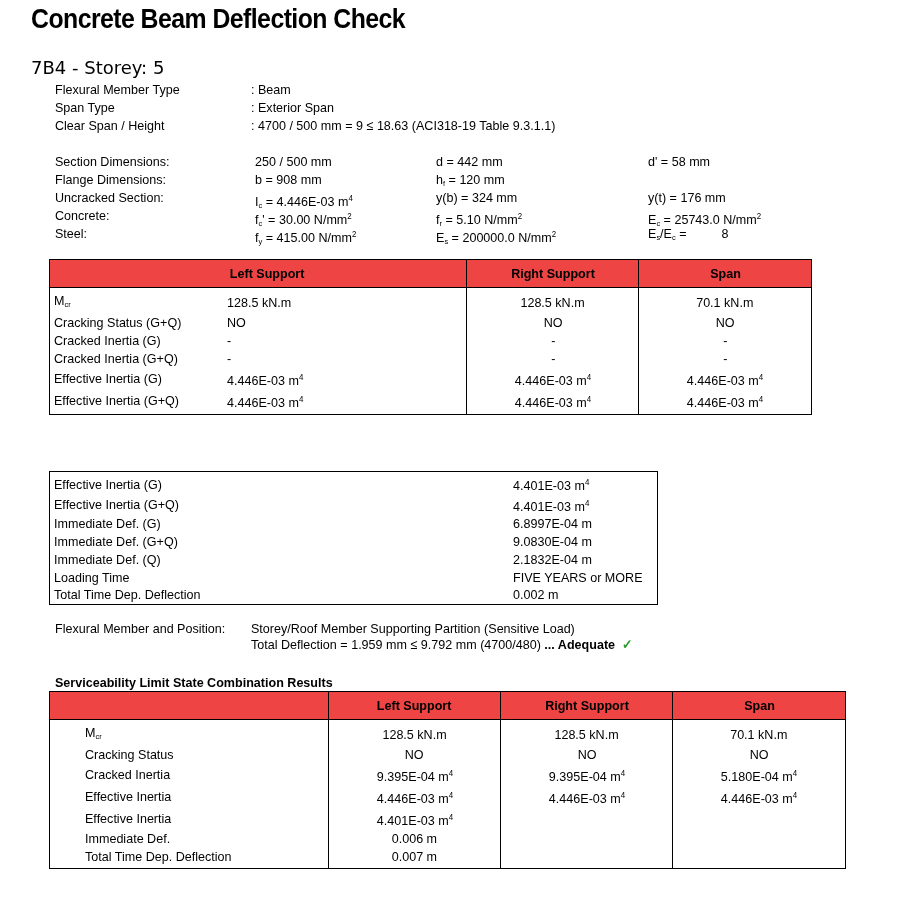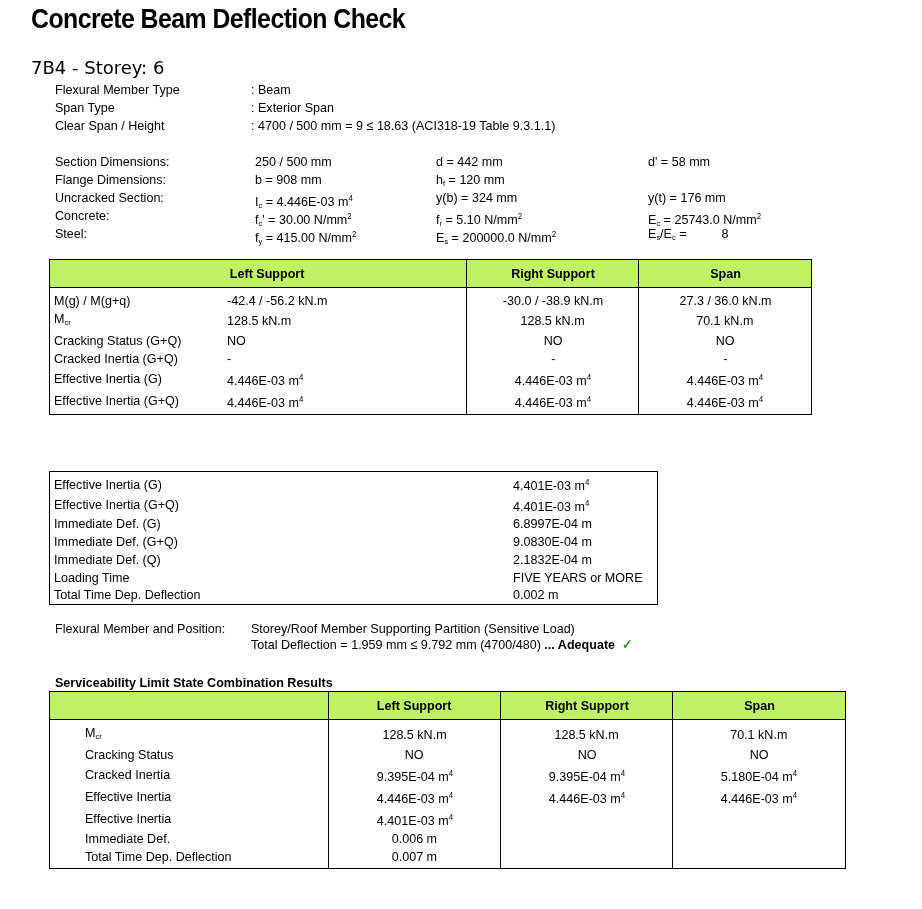--- a/index.html
+++ b/index.html
@@ -17,21 +17,21 @@
   }
   #subtitle b { font-weight: normal; }
   .txt { position: absolute; white-space: nowrap; font-size: 13.5px; line-height: 18px; transform: scaleX(0.93); transform-origin: left top; }
   .sub { font-size: 8px; vertical-align: -2px; }
   .sup { font-size: 8.5px; vertical-align: 5px; }
 
   
   table { border-collapse: collapse; position: absolute; }
   table td, table th { padding: 0; font-weight: normal; white-space: nowrap; }
   .tbl { border: 1.5px solid #000; }
-  .tbl thead th { background: #bef264; font-weight: bold; height: 27px; text-align: center; border-bottom: 1.5px solid #000; font-size: 13.5px; }
+  .tbl thead th { background: #ef4444; font-weight: bold; height: 27px; text-align: center; border-bottom: 1.5px solid #000; font-size: 13.5px; }
   .tbl .vline { border-left: 1.5px solid #000; }
   .tbl tbody td { height: 18px; line-height: 18px; font-size: 13.5px; }
   .tbl tbody tr:first-child td { padding-top: 4px; }
   .c { text-align: center; }
   .sq { display: inline-block; transform: scaleX(0.93); transform-origin: center; }
   .sql { display: inline-block; transform: scaleX(0.93); transform-origin: left center; }
 
   #t1 { left: 49px; top: 259px; width: 763px; }
   #t2 { left: 49px; top: 471px; width: 609px; border: 1.5px solid #000; }
   #t2 td { height: 17.7px; line-height: 17.7px; font-size: 13.5px; }
@@ -39,21 +39,21 @@
   #t3 { left: 49px; top: 691px; width: 797px; }
 
   .adequate { font-weight: bold; }
   .check { color: #2e9a2e; font-weight: bold; }
   #slsTitle { font-weight: bold; }
 </style>
 </head>
 <body>
 
 <div id="title" class="abs">Concrete Beam Deflection Check</div>
-<div id="subtitle" class="abs"><b>7B4</b><span> - Storey: 6</span></div>
+<div id="subtitle" class="abs"><b>7B4</b><span> - Storey: 5</span></div>
 
 <div class="txt" style="left:55px;top:81px">Flexural Member Type</div>
 <div class="txt" style="left:251px;top:81px">: Beam</div>
 <div class="txt" style="left:55px;top:99px">Span Type</div>
 <div class="txt" style="left:251px;top:99px">: Exterior Span</div>
 <div class="txt" style="left:55px;top:117px">Clear Span / Height</div>
 <div class="txt" style="left:251px;top:117px">: 4700 / 500 mm =  9 ≤ 18.63 (ACI318-19 Table 9.3.1.1)</div>
 
 <div class="txt" style="left:55px;top:153px">Section Dimensions:</div>
 <div class="txt" style="left:55px;top:171px">Flange Dimensions:</div>
@@ -88,36 +88,36 @@
   <thead>
     <tr>
       <th></th>
       <th style="text-align:left;padding-left:4px"><span class="sq">Left Support</span></th>
       <th class="vline"><span class="sq">Right Support</span></th>
       <th class="vline"><span class="sq">Span</span></th>
     </tr>
   </thead>
   <tbody id="t1body">
       <tr>
-        <td style="padding-left:4px"><span class="sql">M(g) / M(g+q)</span></td>
-        <td style="padding-left:4px"><span class="sql">-42.4 / -56.2 kN.m</span></td>
-        <td class="vline c"><span class="sq">-30.0 / -38.9 kN.m</span></td>
-        <td class="vline c"><span class="sq">27.3 / 36.0 kN.m</span></td>
-      </tr>
-      <tr>
         <td style="padding-left:4px"><span class="sql">M<span class="sub">cr</span></span></td>
         <td style="padding-left:4px"><span class="sql">128.5 kN.m</span></td>
         <td class="vline c"><span class="sq">128.5 kN.m</span></td>
         <td class="vline c"><span class="sq">70.1 kN.m</span></td>
       </tr>
       <tr>
         <td style="padding-left:4px"><span class="sql">Cracking Status (G+Q)</span></td>
         <td style="padding-left:4px"><span class="sql">NO</span></td>
         <td class="vline c"><span class="sq">NO</span></td>
         <td class="vline c"><span class="sq">NO</span></td>
+      </tr>
+      <tr>
+        <td style="padding-left:4px"><span class="sql">Cracked Inertia (G)</span></td>
+        <td style="padding-left:4px"><span class="sql">-</span></td>
+        <td class="vline c"><span class="sq">-</span></td>
+        <td class="vline c"><span class="sq">-</span></td>
       </tr>
       <tr>
         <td style="padding-left:4px"><span class="sql">Cracked Inertia (G+Q)</span></td>
         <td style="padding-left:4px"><span class="sql">-</span></td>
         <td class="vline c"><span class="sq">-</span></td>
         <td class="vline c"><span class="sq">-</span></td>
       </tr>
       <tr>
         <td style="padding-left:4px"><span class="sql">Effective Inertia (G)</span></td>
         <td style="padding-left:4px"><span class="sql">4.446E-03 m<span class="sup">4</span></span></td>

